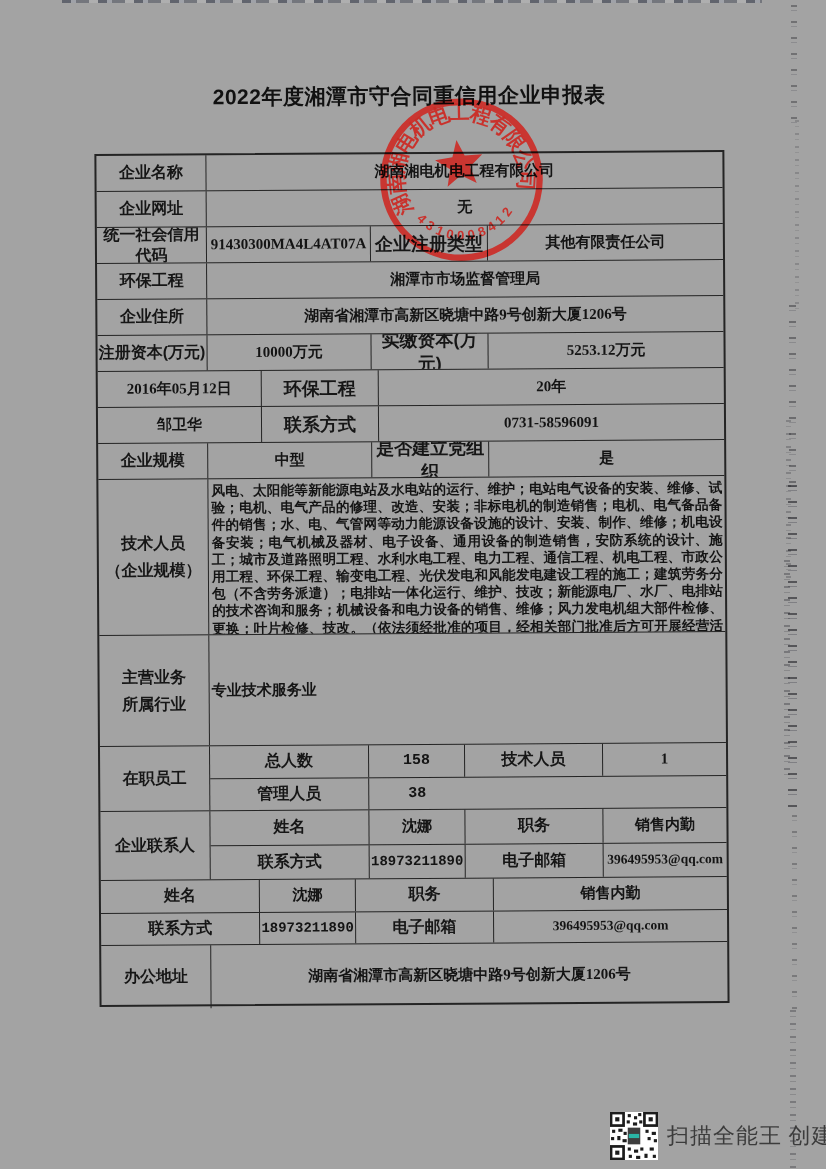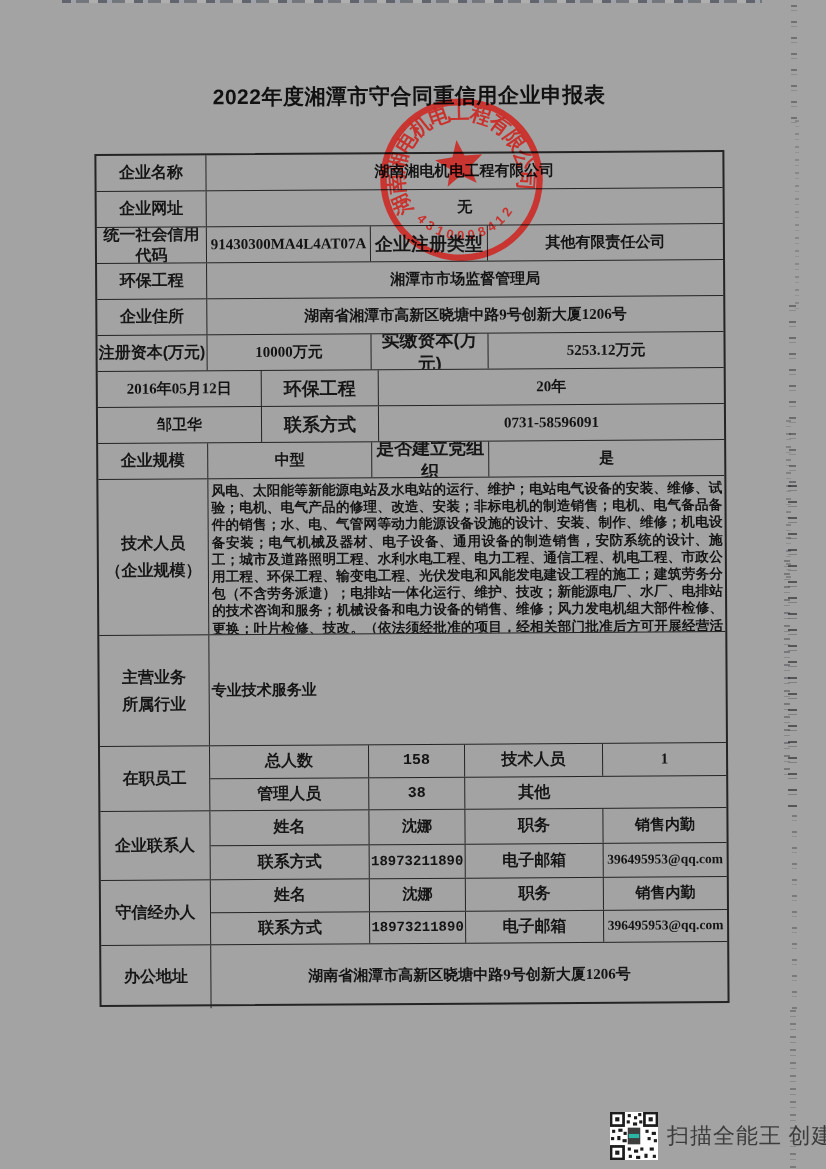--- a/index.html
+++ b/index.html
@@ -141,21 +141,20 @@
         <div class="sub">
           <div class="subrow">
             <div class="cell lab q-k1">总人数</div>
             <div class="cell val q-v1">158</div>
             <div class="cell lab q-k2">技术人员</div>
             <div class="cell val flex1">1</div>
           </div>
           <div class="subrow">
             <div class="cell lab q-k1">管理人员</div>
             <div class="cell val q-v1">38</div>
-            <div class="cell lab q-k2">其他</div>
           </div>
         </div>
       </div>
 
       <div class="sect" style="height:69px;">
         <div class="lab w-lab">企业联系人</div>
         <div class="sub">
           <div class="subrow">
             <div class="cell lab q-k1">姓名</div>
             <div class="cell val q-v1">沈娜</div>
@@ -165,21 +164,20 @@
           <div class="subrow">
             <div class="cell lab q-k1">联系方式</div>
             <div class="cell val q-v1" style="font-size:14px;">18973211890</div>
             <div class="cell lab q-k2">电子邮箱</div>
             <div class="cell val flex1" style="font-size:13.5px;">396495953@qq.com</div>
           </div>
         </div>
       </div>
 
       <div class="sect" style="height:65px;">
-        <div class="lab w-lab">守信经办人</div>
         <div class="sub">
           <div class="subrow">
             <div class="cell lab q-k1">姓名</div>
             <div class="cell val q-v1">沈娜</div>
             <div class="cell lab q-k2">职务</div>
             <div class="cell val flex1">销售内勤</div>
           </div>
           <div class="subrow">
             <div class="cell lab q-k1">联系方式</div>
             <div class="cell val q-v1" style="font-size:14px;">18973211890</div>

